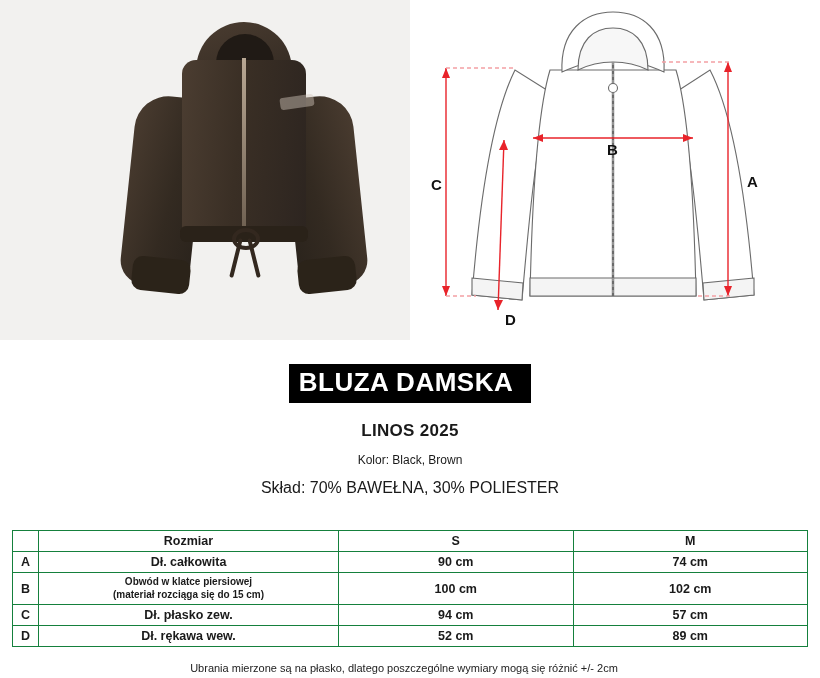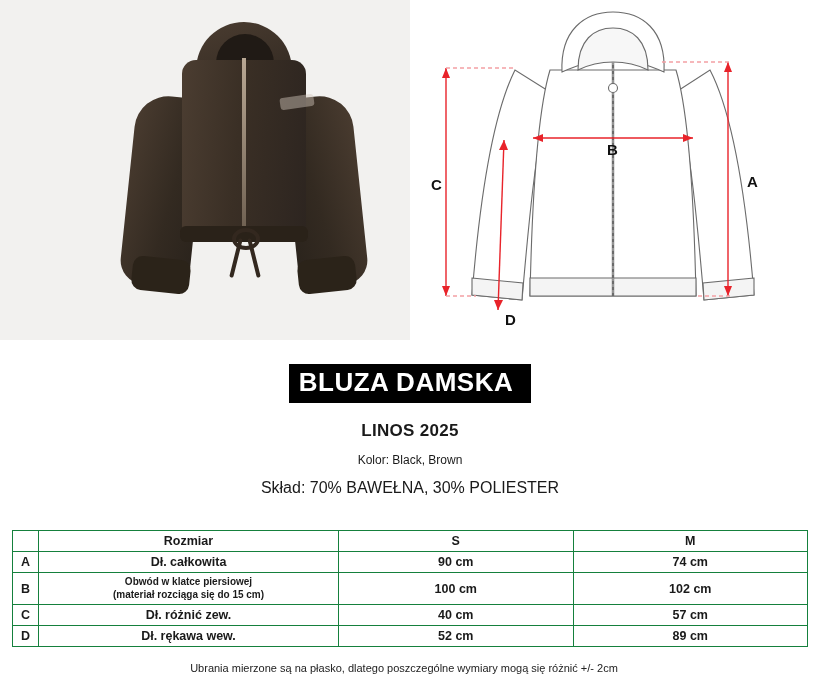--- a/index.html
+++ b/index.html
@@ -308,22 +308,22 @@
           <td class="col-letter">B</td>
           <td class="col-name twoline">
             <div>Obwód w klatce piersiowej</div>
             <div>(materiał rozciąga się do 15 cm)</div>
           </td>
           <td class="col-val">100 cm</td>
           <td class="col-val">102 cm</td>
         </tr>
         <tr>
           <td class="col-letter">C</td>
-          <td class="col-name">Dł. różnić zew.</td>
-          <td class="col-val">40 cm</td>
+          <td class="col-name">Dł. płasko zew.</td>
+          <td class="col-val">94 cm</td>
           <td class="col-val">57 cm</td>
         </tr>
         <tr>
           <td class="col-letter">D</td>
           <td class="col-name">Dł. rękawa wew.</td>
           <td class="col-val">52 cm</td>
           <td class="col-val">89 cm</td>
         </tr>
       </tbody>
     </table>

